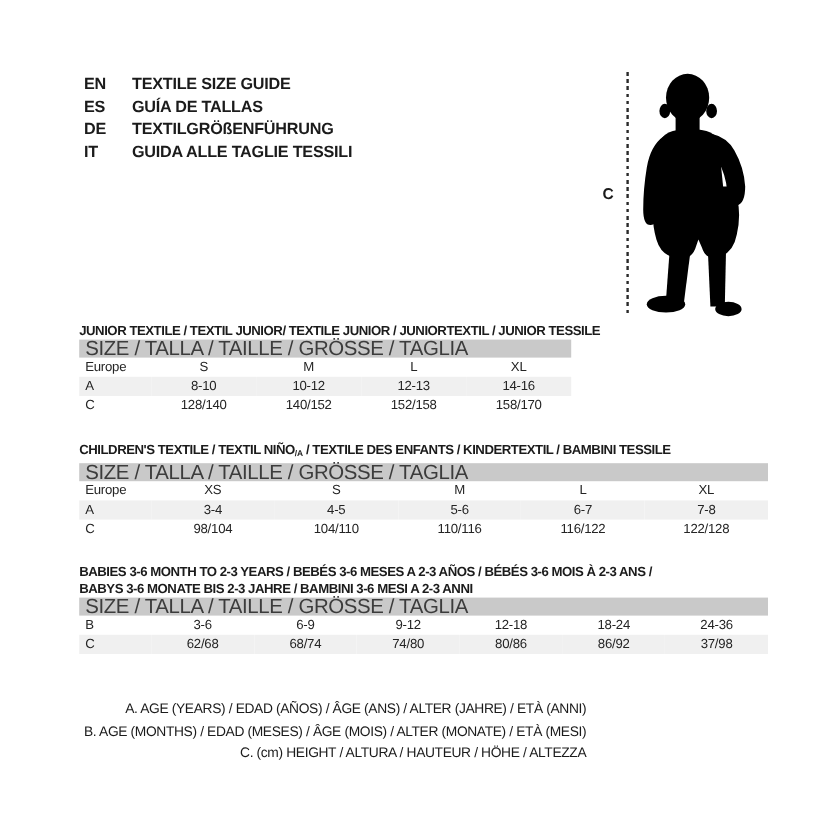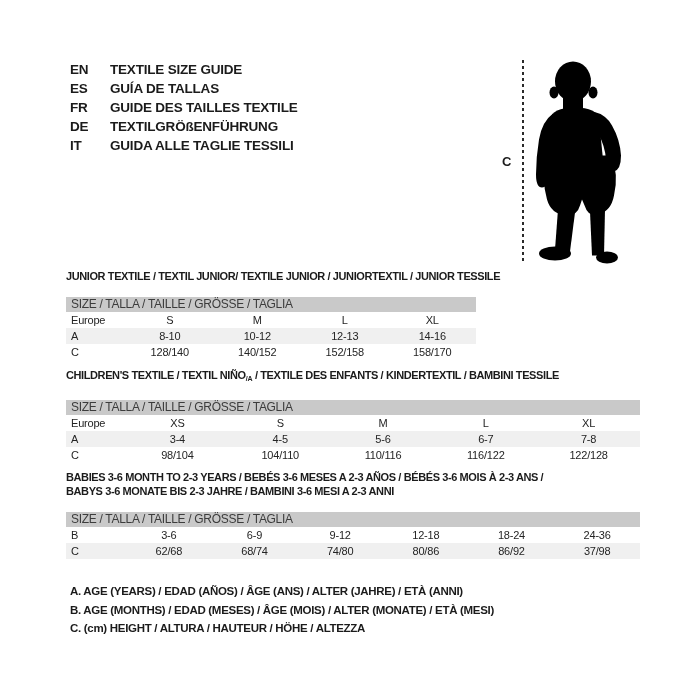--- a/index.html
+++ b/index.html
@@ -16,51 +16,47 @@
     position:absolute;left:522px;top:60px;width:2px;height:202px;
     background:repeating-linear-gradient(to bottom,#2a2a2a 0 3px,transparent 3px 6px);
   }
   .measure-label{position:absolute;left:502px;top:154px;font-size:13px;font-weight:bold;}
   .baby{position:absolute;left:533px;top:58px;}
   
   .section{position:absolute;left:66px;}
   .sec-title{font-weight:bold;font-size:11px;letter-spacing:-0.4px;line-height:14px;white-space:nowrap;}
   .sec-title sub{font-size:7px;vertical-align:-2px;letter-spacing:-0.2px;}
   .size-bar{
-    margin-top:14px;height:15px;line-height:15px;background:#c9c9c9;color:#3c3c3c;
-    font-size:12px;letter-spacing:-0.3px;padding-left:5px;
+    height:15px;line-height:15px;background:#c9c9c9;color:#3c3c3c;
+    font-size:17px;letter-spacing:-0.3px;padding-left:5px;
   }
   table.size-table{border-collapse:collapse;table-layout:fixed;width:100%;}
   table.size-table td{
     height:16px;font-size:11px;letter-spacing:-0.2px;color:#242424;
     text-align:center;vertical-align:middle;padding:0;margin-top:29px;
   }
   table.size-table td.row-label{text-align:left;padding-left:5px;}
   tr.shaded td{background:#f0f0f0;}
   
   .notes{position:absolute;left:70px;top:582px;}
-  .note-line{font-weight:bold;font-size:11.5px;letter-spacing:-0.3px;line-height:18.5px;white-space:nowrap;}
+  .note-line{font-weight:normal;font-size:11.5px;letter-spacing:-0.3px;line-height:18.5px;white-space:nowrap;text-align:right;}
 </style>
 </head>
 <body>
 
 <div id="canvas">
 
   <div class="lang-block">
     <div class="lang-row">
       <span class="lang-code">EN</span>
       <span>TEXTILE SIZE GUIDE</span>
     </div>
     <div class="lang-row">
       <span class="lang-code">ES</span>
       <span>GUÍA DE TALLAS</span>
-    </div>
-    <div class="lang-row">
-      <span class="lang-code">FR</span>
-      <span>GUIDE DES TAILLES TEXTILE</span>
     </div>
     <div class="lang-row">
       <span class="lang-code">DE</span>
       <span>TEXTILGRÖßENFÜHRUNG</span>
     </div>
     <div class="lang-row">
       <span class="lang-code">IT</span>
       <span>GUIDA ALLE TAGLIE TESSILI</span>
     </div>
   </div>

